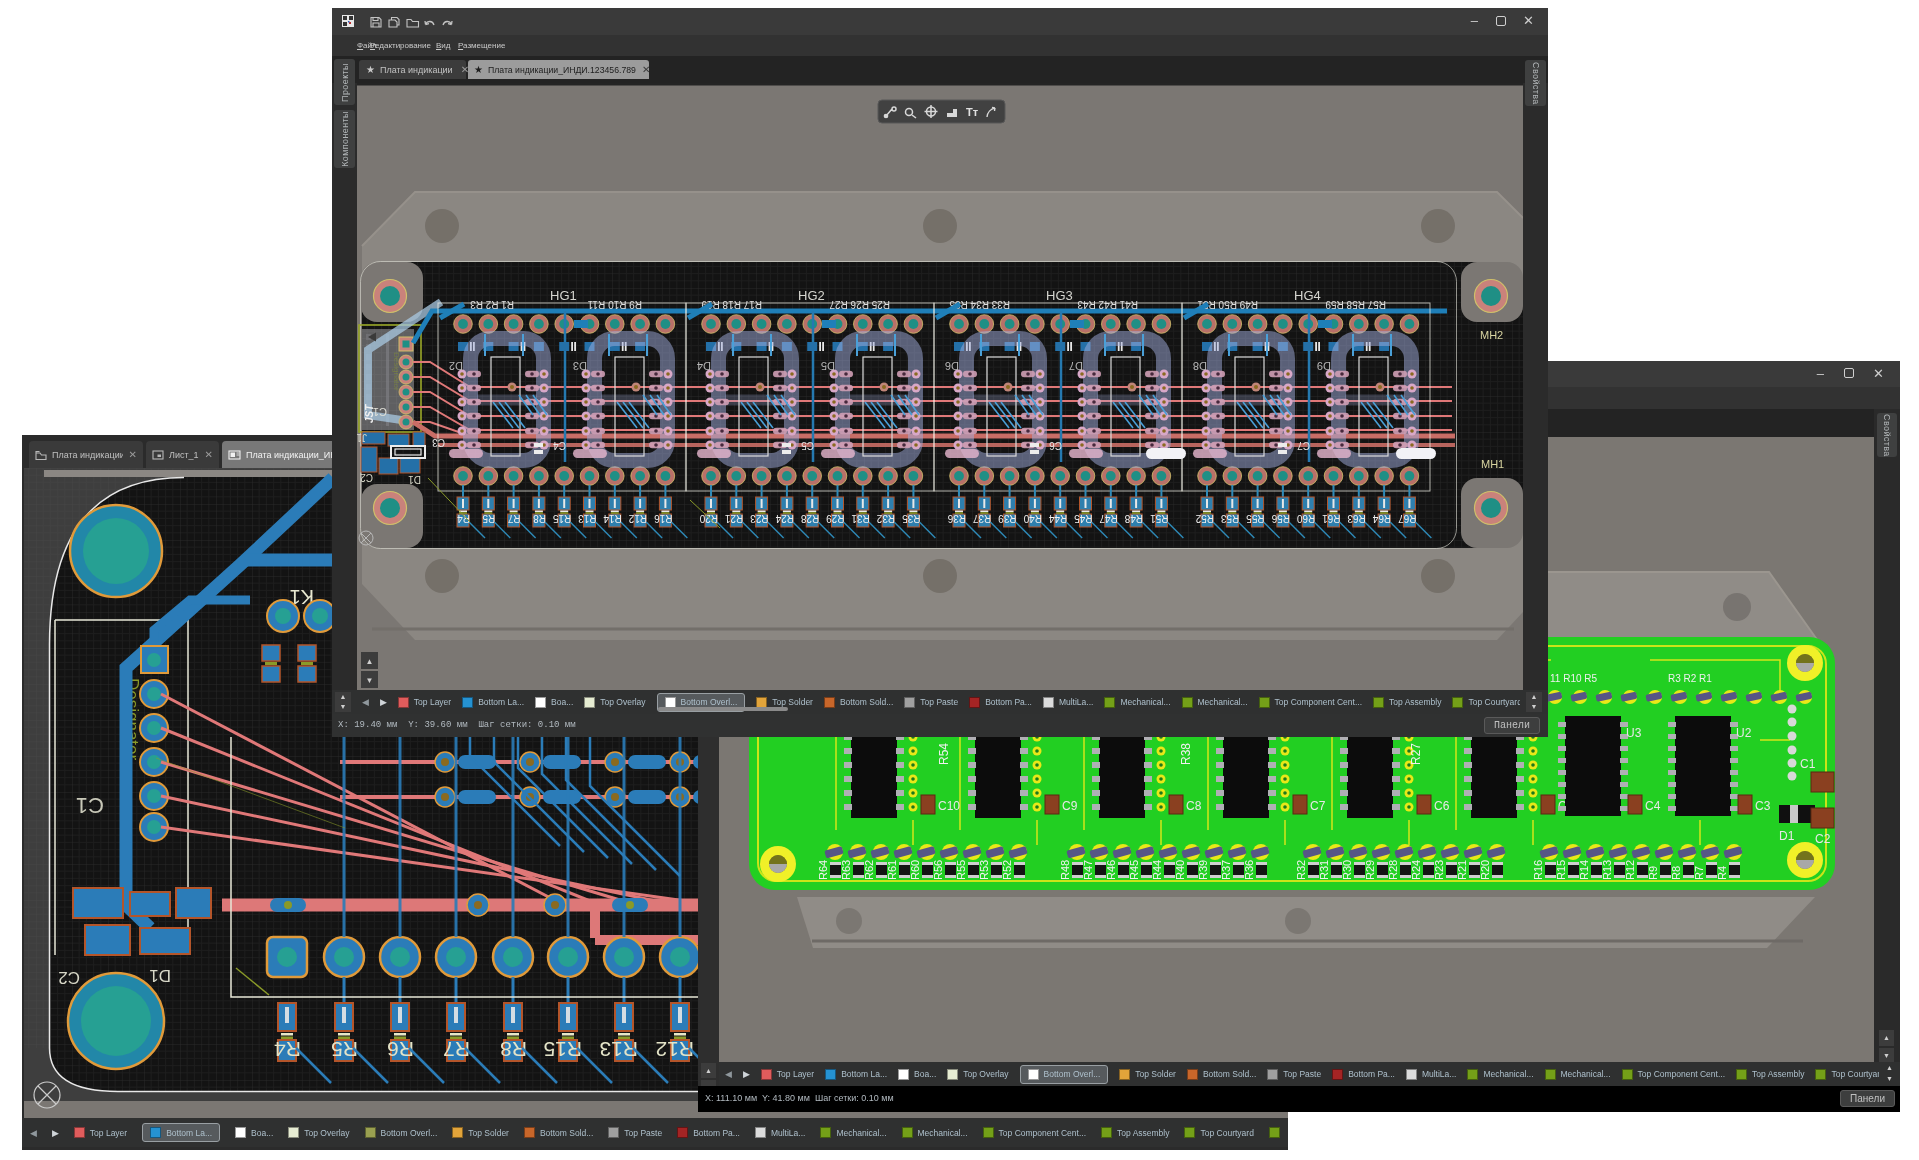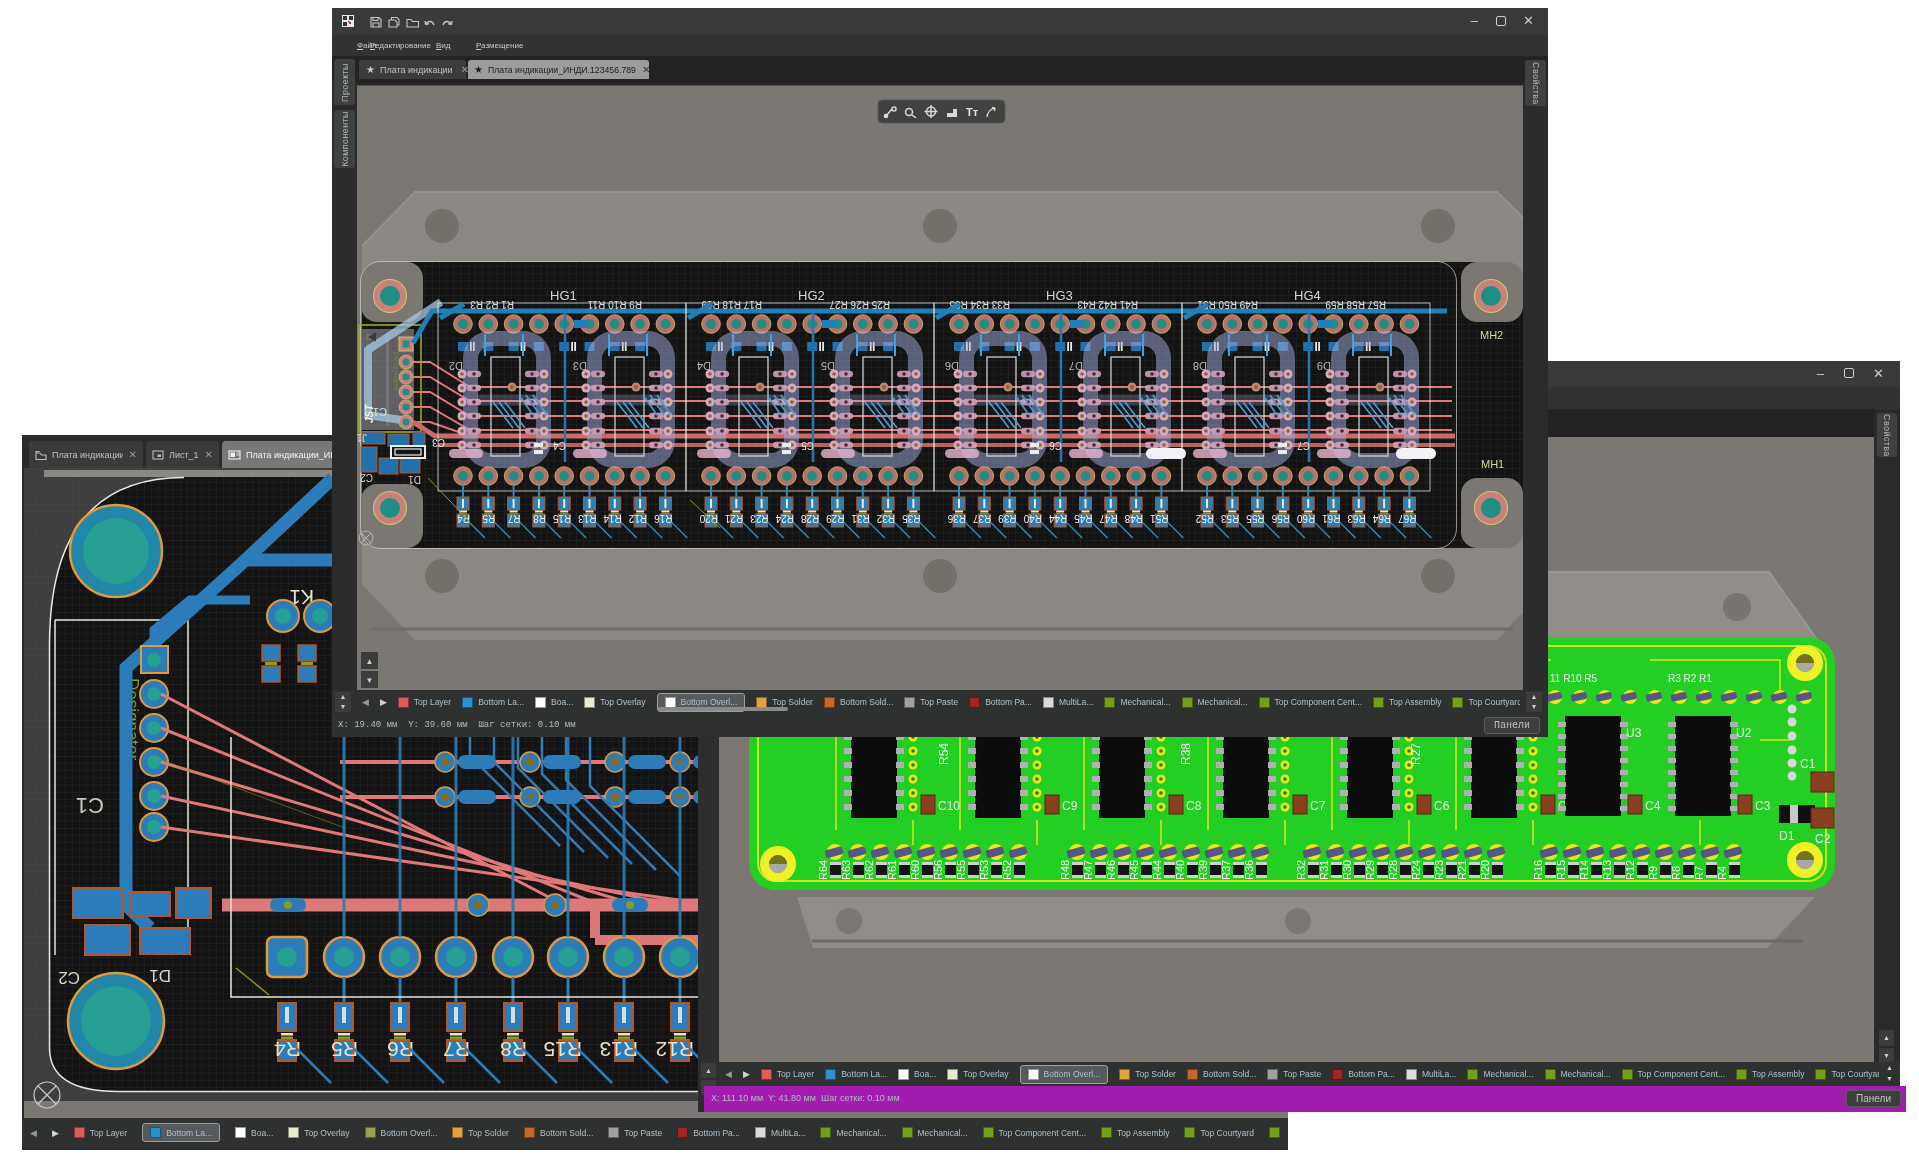--- a/index.html
+++ b/index.html
@@ -916,21 +916,21 @@
         <span>Top Assembly</span>
       </span>
       <span style="display:flex;align-items:center;gap:5px;white-space:nowrap;flex:none;">
         <span style="width:11px;height:11px;background:#74a018;border:1px solid rgba(0,0,0,.4);display:inline-block;flex:none;"></span>
         <span>Top Courtyard</span>
       </span>
     </div>
     <div class="abs" style="left:1181px;top:701px;width:21px;height:24px;background:#2f3030;">
       <div class="sb" style="line-height:11px;background:none;">▲<br>▼</div>
     </div>
-    <div class="abs" style="left:6px;top:725px;width:100%;height:26px;background:#a21caf;color:#b2bac0;font-size:9px;">
+    <div class="abs" style="left:0;top:725px;width:100%;height:26px;background:#000000;color:#b2bac0;font-size:9px;">
       <span class="abs" style="left:7px;top:7px;">X: 111.10 мм&nbsp; Y: 41.80 мм&nbsp; Шаг сетки: 0.10 мм</span>
       <span class="abs" style="right:5px;top:4px;background:#3d3e3e;border:1px solid #5a5a5a;border-radius:3px;padding:2px 9px;font-size:10px;color:#c0c0c0;">Панели</span>
     </div>
   </div>
 <div class="abs" style="left:332px;top:8px;width:1216px;height:729px;background:#2b2b2b;">
     <div class="abs" style="left:0;top:0;width:100%;height:27px;background:#3a3a3a;">
       <svg class="abs" style="left:10px;top:7px;" width="12" height="12">
         <rect width="12" height="12" fill="#e8e8e8"></rect>
         <rect x="1" y="1" width="4" height="4" fill="#333"></rect>
         <rect x="7" y="1" width="4" height="4" fill="#333"></rect>
@@ -947,21 +947,21 @@
         <path d="M73 9 c1.5 -4.5 6.5 -4.5 8.5 -1 M82 5 l-0.5 3.5 M81.5 8.5 l-3.5 -0.8" stroke-width="1.3"></path>
       </svg>
       <div class="abs winbtn" style="right:70px;top:5px;">–</div>
       <div class="abs" style="right:42px;top:8px;width:10px;height:10px;border:1.5px solid #cfcfcf;border-radius:2px;"></div>
       <div class="abs winbtn" style="right:14px;top:5px;font-size:13px;">✕</div>
     </div>
     <div class="abs" style="left:0;top:27px;width:100%;height:21px;background:#323232;color:#c9c9c9;font-size:8px;">
       <span class="abs" style="left:25px;top:6px;"><u>Ф</u>айл</span>
       <span class="abs" style="left:38px;top:6px;"><u>Р</u>едактирование</span>
       <span class="abs" style="left:104px;top:6px;"><u>В</u>ид</span>
-      <span class="abs" style="left:144px;top:6px;"><u>Р</u>азмещение</span>
+      <span class="abs" style="left:126px;top:6px;"><u>Р</u>азмещение</span>
     </div>
     <div class="abs" style="left:0;top:48px;width:100%;height:27px;background:#232323;">
       <div class="abs" style="left:27px;top:4px;width:107px;height:19px;background:#3c3c3c;border-radius:3px 3px 0 0;display:flex;align-items:center;padding:0 7px;color:#c2c2c2;font-size:9px;white-space:nowrap;">
         <span style="color:#c8c8c8;font-size:10px;">★</span>
         <span style="margin-left:5px;">Плата индикации</span>
         <span style="color:#9a9a9a;margin-left:8px;font-size:10px;">✕</span>
       </div>
       <div class="abs" style="left:136px;top:4px;width:181px;height:19px;background:#9c9c9c;border-radius:3px 3px 0 0;display:flex;align-items:center;padding:0 6px;color:#1d1d1d;font-size:8.7px;white-space:nowrap;">
         <span style="font-size:10px;">★</span>
         <span style="margin-left:5px;">Плата индикации_ИНДИ.123456.789</span>

